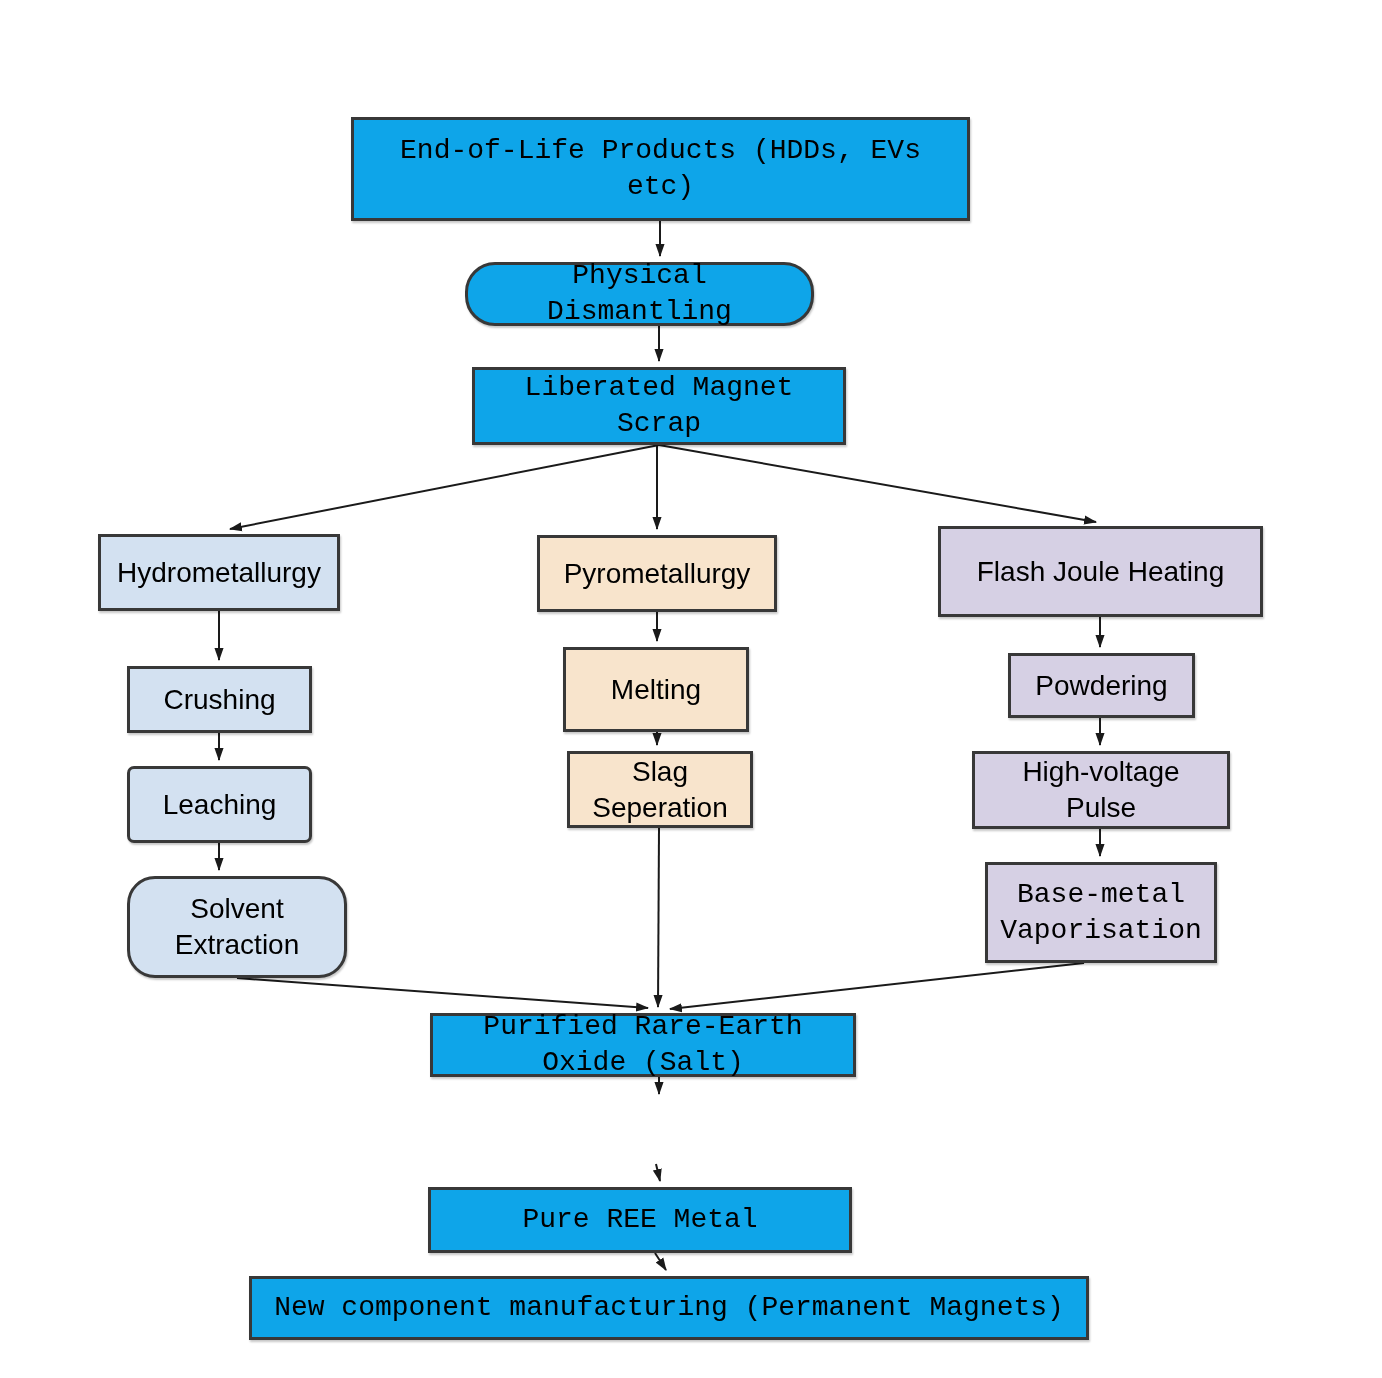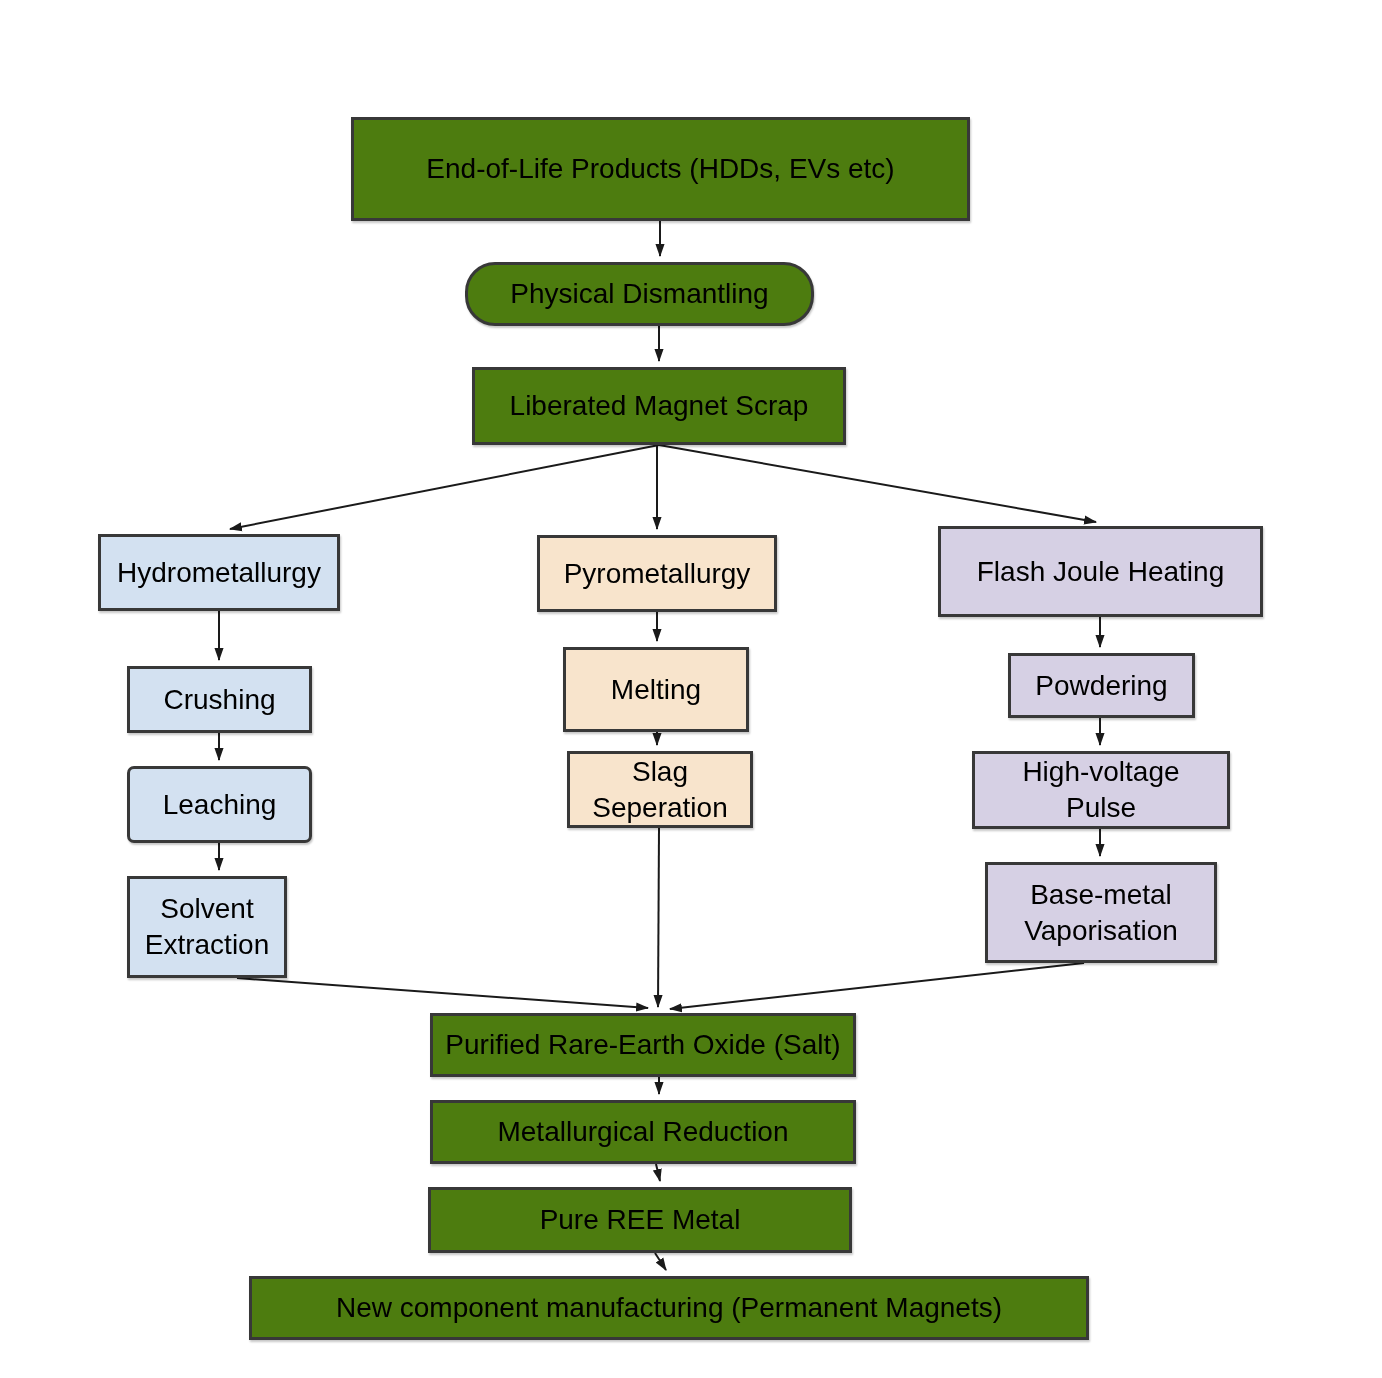--- a/index.html
+++ b/index.html
@@ -27,21 +27,21 @@
     align-items: center;
     justify-content: center;
     text-align: center;
     border: 3px solid #383838;
     box-shadow: 1px 2px 2px rgba(0,0,0,0.22);
     font-size: 28px;
     line-height: 1.28;
     color: #000000;
     padding: 2px 6px;
   }
-  .green  { background: #4d7c0f; }
+  .green  { background: #0ea5e9; font-family: Liberation Mono, monospace; }
   .blue   { background: #d3e1f1; }
   .orange { background: #f8e4cc; padding-left: 6px; }
   .purple { background: #d6d0e4; }
   .narrow { display: inline-block; max-width: 175px; }
 </style>
 </head>
 <body>
 
 <div class="canvas">
 
@@ -84,21 +84,21 @@
 
   <div class="node blue" style="left:98px;   top:534px;  width:242px; height:77px;">
       <span>Hydrometallurgy</span>
     </div>
   <div class="node blue" style="left:127px;  top:666px;  width:185px; height:67px;">
       <span>Crushing</span>
     </div>
   <div class="node blue" style="left:127px;  top:766px;  width:185px; height:77px;border-radius:7px;">
       <span>Leaching</span>
     </div>
-  <div class="node blue" style="left:127px;  top:876px;  width:160px; height:102px;">
+  <div class="node blue" style="left:127px;  top:876px;  width:220px; height:102px;border-radius:28px;">
       <span>Solvent Extraction</span>
     </div>
 
   <div class="node orange" style="left:537px;  top:535px;  width:240px; height:77px;">
       <span>Pyrometallurgy</span>
     </div>
   <div class="node orange" style="left:563px;  top:647px;  width:186px; height:85px;">
       <span>Melting</span>
     </div>
   <div class="node orange" style="left:567px;  top:751px;  width:186px; height:77px;">
@@ -107,29 +107,26 @@
 
   <div class="node purple" style="left:1008px; top:653px;  width:187px; height:65px;">
       <span>Powdering</span>
     </div>
   <div class="node purple" style="left:938px;  top:526px;  width:325px; height:91px;">
       <span>Flash Joule Heating</span>
     </div>
   <div class="node purple" style="left:972px;  top:751px;  width:258px; height:78px;">
       <span class="narrow">High-voltage Pulse</span>
     </div>
-  <div class="node purple" style="left:985px;  top:862px;  width:232px; height:101px;">
+  <div class="node purple" style="left:985px;  top:862px;  width:232px; height:101px;font-family:Liberation Mono, monospace;">
       <span>Base-metal Vaporisation</span>
     </div>
 
   <div class="node green" style="left:430px;  top:1013px; width:426px; height:64px;">
       <span>Purified Rare-Earth Oxide (Salt)</span>
-    </div>
-  <div class="node green" style="left:430px;  top:1100px; width:426px; height:64px;">
-      <span>Metallurgical Reduction</span>
     </div>
   <div class="node green" style="left:428px;  top:1187px; width:424px; height:66px;">
       <span>Pure REE Metal</span>
     </div>
   <div class="node green" style="left:249px;  top:1276px; width:840px; height:64px;">
       <span>New component manufacturing (Permanent Magnets)</span>
     </div>
 
 </div>
 

